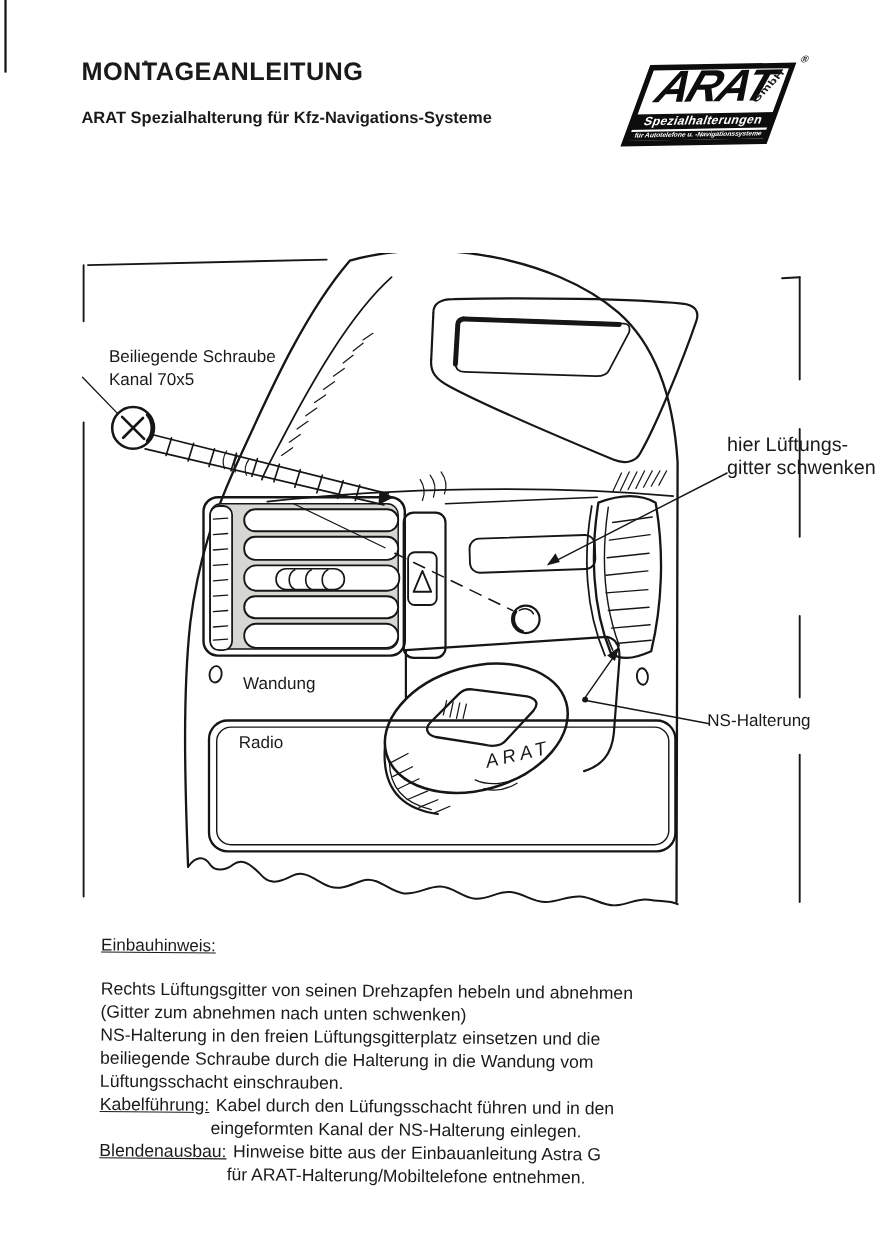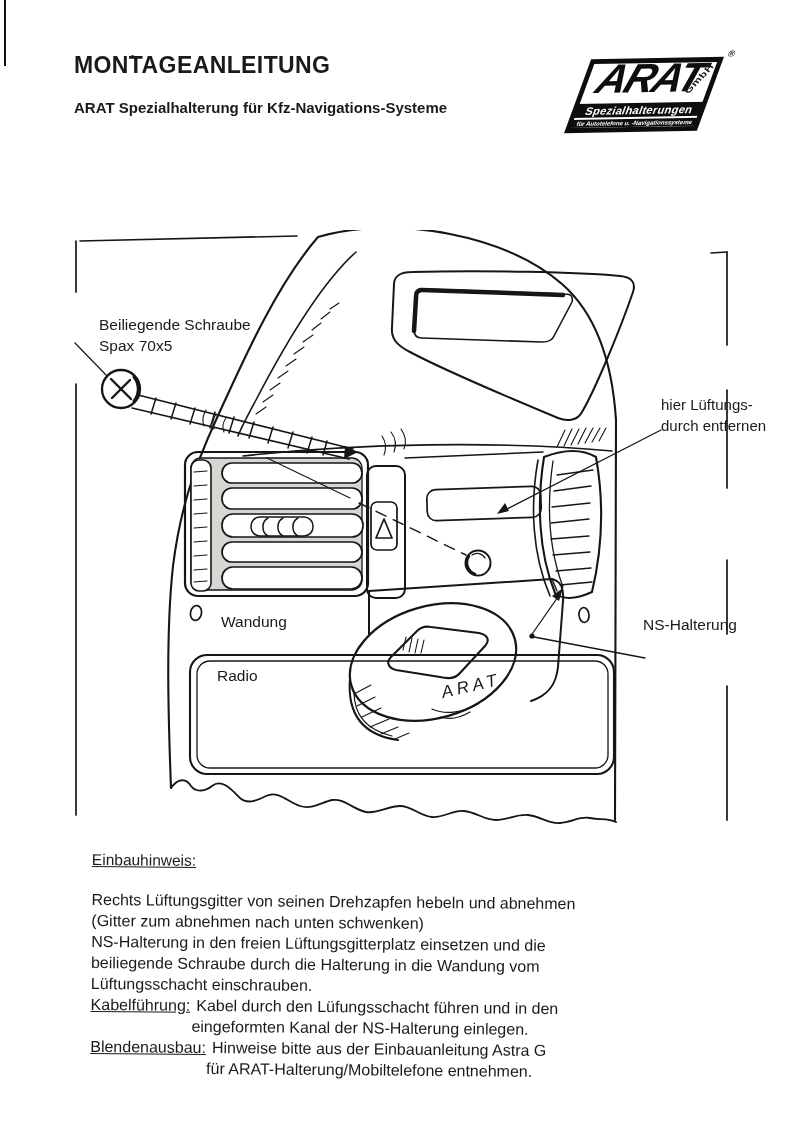--- a/index.html
+++ b/index.html
@@ -23,24 +23,24 @@
   .logo-reg{position:absolute;right:-15px;top:-13px;font-size:9px;font-weight:700;}
   .logo-gmbh{position:absolute;right:-4px;top:11px;font-size:10px;font-weight:700;
     transform:rotate(-60deg);letter-spacing:.5px;}
   .logo-bar1{position:absolute;left:-3px;bottom:10px;width:106%;background:#0d0d0d;color:#fff;
     font-size:11px;font-weight:700;text-align:center;height:14px;line-height:14px;letter-spacing:.3px;}
   .logo-bar2{position:absolute;left:-3px;bottom:0px;width:106%;background:#0d0d0d;color:#fff;
     font-size:6px;font-weight:700;text-align:center;height:8px;line-height:8px;}
   
   .dlabel{font-size:15.5px;line-height:21px;white-space:nowrap;}
   .lbl-screw{left:67px;top:314px;margin-left:32px;}
-  .lbl-vent{left:661px;top:394px;font-size:15px;}
+  .lbl-vent{left:661px;top:394px;font-size:18px;}
   .lbl-blende{left:221px;top:611px;}
   .lbl-radio{left:217px;top:665px;}
-  .lbl-mount{left:643px;top:614px;}
+  .lbl-mount{left:643px;top:645px;}
   
   .instr{left:92px;top:849px;width:560px;font-size:16px;line-height:21px;
     transform:rotate(.5deg);transform-origin:left top;}
   .instr-heading{font-size:15.5px;text-decoration:underline;margin-bottom:19px;}
   .u{text-decoration:underline;}
   .lbl-inline{margin-right:6px;}
   .indent1{padding-left:101px;}
   .indent2{padding-left:116px;}
   
   .edge-artifact{left:4px;top:0;width:2px;height:66px;background:#111;}
@@ -257,25 +257,25 @@
           <path d="M166,188 q-5,7 -2,14"></path>
         <path d="M322,206 q6,9 2,19"></path>
           <path d="M331,202 q7,9 3,20"></path>
           <path d="M341,199 q7,10 3,20"></path>
       </g>
     </g>
   </svg>
 
   <div class="abs dlabel lbl-screw">
     <div>Beiliegende Schraube</div>
-    <div>Spax 70x5</div>
+    <div>Kanal 70x5</div>
   </div>
   <div class="abs dlabel lbl-vent">
     <div>hier Lüftungs-</div>
-    <div>durch entfernen</div>
+    <div>gitter schwenken</div>
   </div>
   <div class="abs dlabel lbl-blende">Wandung</div>
   <div class="abs dlabel lbl-radio">Radio</div>
   <div class="abs dlabel lbl-mount">NS-Halterung</div>
 
   <div class="abs instr">
     <div class="instr-heading">Einbauhinweis:</div>
     <div>Rechts Lüftungsgitter von seinen Drehzapfen hebeln und abnehmen</div>
     <div>(Gitter zum abnehmen nach unten schwenken)</div>
     <div>NS-Halterung in den freien Lüftungsgitterplatz einsetzen und die</div>

